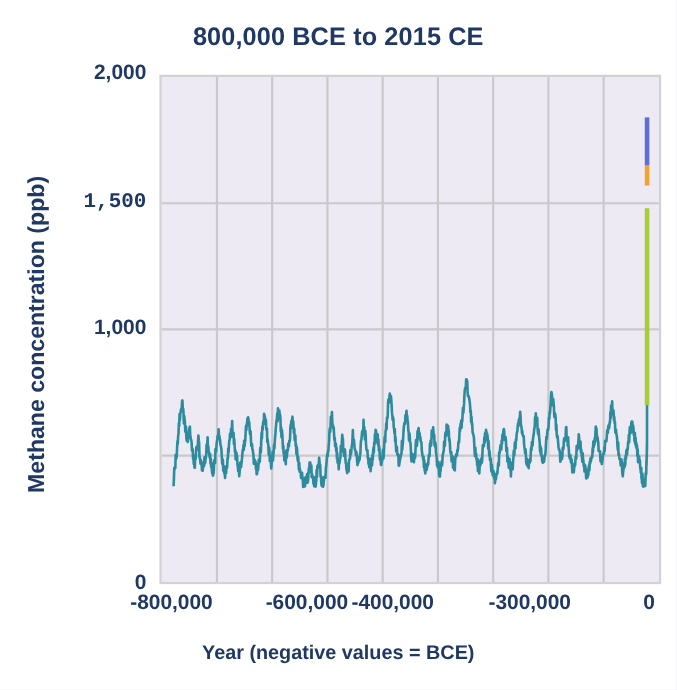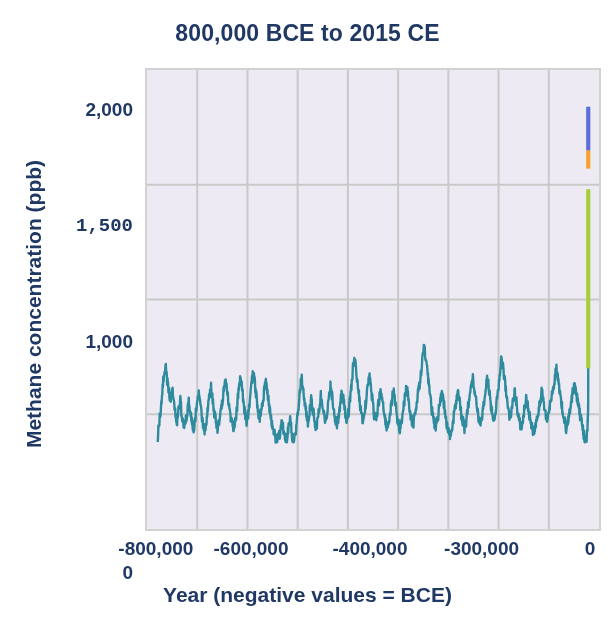--- a/index.html
+++ b/index.html
@@ -34,21 +34,21 @@
     font-size:21px;
     font-weight:bold;
     color:#1f3864;
     white-space:nowrap;
   }
 
   #xlabel{
     position:absolute;
     left:0;top:583px;width:615px;
     text-align:center;
-    font-size:21px;
+    font-size:18px;
     font-weight:bold;
     color:#1f3864;
     white-space:nowrap;
   }
 
   #plot-area{
     position:absolute;
     left:145px;top:68px;
     width:456px;height:463px;
     background:#edeaf4;
@@ -58,21 +58,20 @@
   #grid-svg{position:absolute;left:0;top:0;width:100%;height:100%;display:block;}
   #series-svg{position:absolute;left:0;top:0;width:100%;height:100%;display:block;overflow:visible;}
   .ytick-wrap{
     position:absolute;
     left:0;width:133px;
     text-align:right;
     font-size:19px;
     font-weight:bold;
     color:#1f3864;
     white-space:nowrap;
-    margin-top:43px;
   }
   .xtick-wrap{
     position:absolute;
     top:538px;
     font-size:19px;
     font-weight:bold;
     color:#1f3864;
     white-space:nowrap;
     transform:translateX(-50%);
   }
@@ -111,21 +110,21 @@
     <svg id="series-svg" preserveAspectRatio="none" viewBox="0 0 456 463">
         <path d="M10.86 375.27 L11.18 369.12 L11.51 358.49 L11.83 359.63 L12.16 358.98 L12.49 358.62 L12.81 346.42 L13.14 350.27 L13.46 349.58 L13.79 347.36 L14.11 339.94 L14.44 334.12 L14.77 336.45 L15.09 328.77 L15.42 327.61 L15.74 317.26 L16.07 319.89 L16.39 309.10 L16.72 314.50 L17.05 309.06 L17.37 307.56 L17.70 304.84 L18.02 306.18 L18.35 303.95 L18.67 297.33 L19.00 296.53 L19.33 304.55 L19.65 303.96 L19.98 307.58 L20.30 317.60 L20.63 310.85 L20.95 313.70 L21.28 316.06 L21.61 325.31 L21.93 322.22 L22.26 320.58 L22.58 330.17 L22.91 333.35 L23.23 330.14 L23.56 326.25 L23.89 334.68 L24.21 330.43 L24.54 329.41 L24.86 327.51 L25.19 322.61 L25.51 323.24 L25.84 320.47 L26.17 328.77 L26.49 330.21 L26.82 333.00 L27.14 332.95 L27.47 336.26 L27.79 342.56 L28.12 341.50 L28.45 341.40 L28.77 350.07 L29.10 349.26 L29.42 354.84 L29.75 353.31 L30.07 358.14 L30.40 358.29 L30.73 346.89 L31.05 350.61 L31.38 347.60 L31.70 339.64 L32.03 340.99 L32.35 339.69 L32.68 338.49 L33.01 341.62 L33.33 333.92 L33.66 328.88 L33.98 333.05 L34.31 335.39 L34.63 348.87 L34.96 348.56 L35.29 351.66 L35.61 354.50 L35.94 351.32 L36.26 353.22 L36.59 354.70 L36.91 360.56 L37.24 356.83 L37.57 361.10 L37.89 357.78 L38.22 357.62 L38.54 353.33 L38.87 356.76 L39.19 348.68 L39.52 354.38 L39.85 353.85 L40.17 351.06 L40.50 349.53 L40.82 346.50 L41.15 337.34 L41.47 338.05 L41.80 335.88 L42.13 330.51 L42.45 340.96 L42.78 338.69 L43.10 344.14 L43.43 343.87 L43.75 347.09 L44.08 349.31 L44.41 345.69 L44.73 354.37 L45.06 350.10 L45.38 357.64 L45.71 353.86 L46.03 360.95 L46.36 363.78 L46.69 362.00 L47.01 365.58 L47.34 364.04 L47.66 363.10 L47.99 355.76 L48.31 351.24 L48.64 353.16 L48.97 353.93 L49.29 341.29 L49.62 341.30 L49.94 343.29 L50.27 337.52 L50.59 334.65 L50.92 332.80 L51.25 329.32 L51.57 328.94 L51.90 329.68 L52.22 323.14 L52.55 329.81 L52.87 328.93 L53.20 331.91 L53.53 332.60 L53.85 337.28 L54.18 337.89 L54.50 339.78 L54.83 342.38 L55.15 348.52 L55.48 354.72 L55.81 350.61 L56.13 350.88 L56.46 360.99 L56.78 360.28 L57.11 360.17 L57.43 363.66 L57.76 357.23 L58.09 367.72 L58.41 362.32 L58.74 361.00 L59.06 363.38 L59.39 356.93 L59.71 358.69 L60.04 357.31 L60.37 349.37 L60.69 349.97 L61.02 340.80 L61.34 344.26 L61.67 338.22 L61.99 333.14 L62.32 333.06 L62.65 326.88 L62.97 326.81 L63.30 330.39 L63.62 322.59 L63.95 326.08 L64.27 324.58 L64.60 315.48 L64.93 325.45 L65.25 329.33 L65.58 330.18 L65.90 326.20 L66.23 336.55 L66.55 332.11 L66.88 337.38 L67.21 344.07 L67.53 342.05 L67.86 350.68 L68.18 346.22 L68.51 344.63 L68.83 346.64 L69.16 347.83 L69.49 356.05 L69.81 356.69 L70.14 361.39 L70.46 356.21 L70.79 356.17 L71.11 366.03 L71.44 362.27 L71.77 356.60 L72.09 353.60 L72.42 356.44 L72.74 357.90 L73.07 354.64 L73.39 352.12 L73.72 349.02 L74.05 344.99 L74.37 341.62 L74.70 342.41 L75.02 337.56 L75.35 341.68 L75.67 333.34 L76.00 338.66 L76.33 335.26 L76.65 333.39 L76.98 325.67 L77.30 320.05 L77.63 323.78 L77.95 318.58 L78.28 317.91 L78.61 313.30 L78.93 316.32 L79.26 312.03 L79.58 313.47 L79.91 319.13 L80.23 316.37 L80.56 321.45 L80.89 326.89 L81.21 328.05 L81.54 324.91 L81.86 333.51 L82.19 338.19 L82.51 337.71 L82.84 336.51 L83.17 341.44 L83.49 341.86 L83.82 344.92 L84.14 346.42 L84.47 354.71 L84.79 352.46 L85.12 350.59 L85.45 354.55 L85.77 352.09 L86.10 353.26 L86.42 359.49 L86.75 356.13 L87.07 364.29 L87.40 364.22 L87.73 360.83 L88.05 354.68 L88.38 360.40 L88.70 356.63 L89.03 350.77 L89.35 353.81 L89.68 350.61 L90.01 352.62 L90.33 340.34 L90.66 344.62 L90.98 343.80 L91.31 332.56 L91.63 326.15 L91.96 331.42 L92.29 320.68 L92.61 323.29 L92.94 318.00 L93.26 315.64 L93.59 318.35 L93.91 308.84 L94.24 310.47 L94.57 311.01 L94.89 315.51 L95.22 315.28 L95.54 314.15 L95.87 321.88 L96.19 324.00 L96.52 322.31 L96.85 334.78 L97.17 332.26 L97.50 335.54 L97.82 338.47 L98.15 346.34 L98.47 339.74 L98.80 342.37 L99.13 352.19 L99.45 349.64 L99.78 349.31 L100.10 352.92 L100.43 359.04 L100.75 356.06 L101.08 347.66 L101.41 348.56 L101.73 343.71 L102.06 351.68 L102.38 346.53 L102.71 342.92 L103.03 337.20 L103.36 340.60 L103.69 334.39 L104.01 330.09 L104.34 326.63 L104.66 321.91 L104.99 318.43 L105.31 315.06 L105.64 312.83 L105.97 308.58 L106.29 315.59 L106.62 303.80 L106.94 309.05 L107.27 312.41 L107.59 313.25 L107.92 305.89 L108.25 312.29 L108.57 309.65 L108.90 313.24 L109.22 325.16 L109.55 321.28 L109.87 330.34 L110.20 323.87 L110.53 326.73 L110.85 331.80 L111.18 340.86 L111.50 338.09 L111.83 345.09 L112.15 343.63 L112.48 351.61 L112.81 344.30 L113.13 351.42 L113.46 349.40 L113.78 354.99 L114.11 344.36 L114.43 342.32 L114.76 348.95 L115.09 343.98 L115.41 342.93 L115.74 341.97 L116.06 336.25 L116.39 335.88 L116.71 338.83 L117.04 333.52 L117.37 334.21 L117.69 332.37 L118.02 321.71 L118.34 318.79 L118.67 319.01 L118.99 315.20 L119.32 321.31 L119.65 313.10 L119.97 311.49 L120.30 321.96 L120.62 315.78 L120.95 321.58 L121.27 326.70 L121.60 322.69 L121.93 332.81 L122.25 333.27 L122.58 328.51 L122.90 338.55 L123.23 336.80 L123.55 345.58 L123.88 339.38 L124.21 341.97 L124.53 348.98 L124.86 351.94 L125.18 348.25 L125.51 353.80 L125.83 359.77 L126.16 353.99 L126.49 361.98 L126.81 359.54 L127.14 362.45 L127.46 362.45 L127.79 367.71 L128.11 366.67 L128.44 363.97 L128.77 362.94 L129.09 367.96 L129.42 369.81 L129.74 375.83 L130.07 375.69 L130.39 373.39 L130.72 368.31 L131.05 370.35 L131.37 375.36 L131.70 372.50 L132.02 366.96 L132.35 371.06 L132.67 366.84 L133.00 371.17 L133.33 364.11 L133.65 371.95 L133.98 371.78 L134.30 368.99 L134.63 363.39 L134.95 358.81 L135.28 362.21 L135.61 353.50 L135.93 356.52 L136.26 353.61 L136.58 360.07 L136.91 357.96 L137.23 356.00 L137.56 366.80 L137.89 364.19 L138.21 365.68 L138.54 368.01 L138.86 366.58 L139.19 372.91 L139.51 368.82 L139.84 375.28 L140.17 367.18 L140.49 367.44 L140.82 371.64 L141.14 375.61 L141.47 372.55 L141.79 370.10 L142.12 360.46 L142.45 366.76 L142.77 357.20 L143.10 356.01 L143.42 356.78 L143.75 356.11 L144.07 354.64 L144.40 349.24 L144.73 352.66 L145.05 358.72 L145.38 355.70 L145.70 366.21 L146.03 365.61 L146.35 372.56 L146.68 374.60 L147.01 375.25 L147.33 367.63 L147.66 372.59 L147.98 375.67 L148.31 374.47 L148.63 371.33 L148.96 366.75 L149.29 367.66 L149.61 366.36 L149.94 366.77 L150.26 367.37 L150.59 358.38 L150.91 356.71 L151.24 352.52 L151.57 348.43 L151.89 345.65 L152.22 347.83 L152.54 342.90 L152.87 343.19 L153.19 337.60 L153.52 334.08 L153.85 325.76 L154.17 322.45 L154.50 325.32 L154.82 321.76 L155.15 311.44 L155.47 311.29 L155.80 312.93 L156.13 307.25 L156.45 316.23 L156.78 319.95 L157.10 319.23 L157.43 322.49 L157.75 321.22 L158.08 327.51 L158.41 332.82 L158.73 330.91 L159.06 338.67 L159.38 335.91 L159.71 336.12 L160.03 342.81 L160.36 339.71 L160.69 349.71 L161.01 344.85 L161.34 353.60 L161.66 350.03 L161.99 349.89 L162.31 359.74 L162.64 354.58 L162.97 354.54 L163.29 352.47 L163.62 349.55 L163.94 348.86 L164.27 338.18 L164.59 343.85 L164.92 341.74 L165.25 334.74 L165.57 328.12 L165.90 330.51 L166.22 332.12 L166.55 342.09 L166.87 342.33 L167.20 347.56 L167.53 341.96 L167.85 341.50 L168.18 343.03 L168.50 350.38 L168.83 354.34 L169.15 354.33 L169.48 360.41 L169.81 360.78 L170.13 363.21 L170.46 359.28 L170.78 355.03 L171.11 358.45 L171.43 361.79 L171.76 351.91 L172.09 350.83 L172.41 350.06 L172.74 350.08 L173.06 342.09 L173.39 345.93 L173.71 345.45 L174.04 341.58 L174.37 337.87 L174.69 337.13 L175.02 330.81 L175.34 323.80 L175.67 335.80 L175.99 335.21 L176.32 332.67 L176.65 336.97 L176.97 340.59 L177.30 341.82 L177.62 342.61 L177.95 345.13 L178.27 346.88 L178.60 343.97 L178.93 347.99 L179.25 352.56 L179.58 355.86 L179.90 351.73 L180.23 354.10 L180.55 348.95 L180.88 352.17 L181.21 349.59 L181.53 350.83 L181.86 345.86 L182.18 345.77 L182.51 337.09 L182.83 333.43 L183.16 332.79 L183.49 329.40 L183.81 325.40 L184.14 326.81 L184.46 323.86 L184.79 327.44 L185.11 314.28 L185.44 326.56 L185.77 321.11 L186.09 327.79 L186.42 332.23 L186.74 324.45 L187.07 328.62 L187.39 336.47 L187.72 341.11 L188.05 342.15 L188.37 342.75 L188.70 342.14 L189.02 349.58 L189.35 349.11 L189.67 354.88 L190.00 349.88 L190.33 357.73 L190.65 353.43 L190.98 356.87 L191.30 353.90 L191.63 361.50 L191.95 356.20 L192.28 349.58 L192.61 349.68 L192.93 356.10 L193.26 346.61 L193.58 351.02 L193.91 343.31 L194.23 339.95 L194.56 344.35 L194.89 335.51 L195.21 336.89 L195.54 327.61 L195.86 332.62 L196.19 323.51 L196.51 324.08 L196.84 330.74 L197.17 326.87 L197.49 335.13 L197.82 331.15 L198.14 327.83 L198.47 337.34 L198.79 332.45 L199.12 342.34 L199.45 338.75 L199.77 341.43 L200.10 350.65 L200.42 351.21 L200.75 349.34 L201.07 355.53 L201.40 355.79 L201.73 352.99 L202.05 352.13 L202.38 350.28 L202.70 344.70 L203.03 341.72 L203.35 350.00 L203.68 346.54 L204.01 338.32 L204.33 332.30 L204.66 329.85 L204.98 334.57 L205.31 324.30 L205.63 324.03 L205.96 317.58 L206.29 322.87 L206.61 312.32 L206.94 313.10 L207.26 311.46 L207.59 299.79 L207.91 295.73 L208.24 298.94 L208.57 298.16 L208.89 292.73 L209.22 290.33 L209.54 297.23 L209.87 293.28 L210.19 292.50 L210.52 295.68 L210.85 300.49 L211.17 307.34 L211.50 310.41 L211.82 314.53 L212.15 312.02 L212.47 313.88 L212.80 320.97 L213.13 322.56 L213.45 326.59 L213.78 322.91 L214.10 334.22 L214.43 330.09 L214.75 337.98 L215.08 343.34 L215.41 338.72 L215.73 339.23 L216.06 345.83 L216.38 346.60 L216.71 345.73 L217.03 347.03 L217.36 356.18 L217.69 356.44 L218.01 354.26 L218.34 352.26 L218.66 350.44 L218.99 349.23 L219.31 346.66 L219.64 346.20 L219.97 344.67 L220.29 333.64 L220.62 341.66 L220.94 337.54 L221.27 334.31 L221.59 328.19 L221.92 322.90 L222.25 319.36 L222.57 317.35 L222.90 318.18 L223.22 318.01 L223.55 310.12 L223.87 313.66 L224.20 309.29 L224.53 306.10 L224.85 314.10 L225.18 310.76 L225.50 315.68 L225.83 316.69 L226.15 323.90 L226.48 325.19 L226.81 332.98 L227.13 326.63 L227.46 328.94 L227.78 334.94 L228.11 335.20 L228.43 339.34 L228.76 348.54 L229.09 352.48 L229.41 345.32 L229.74 349.41 L230.06 350.28 L230.39 350.63 L230.71 351.01 L231.04 349.99 L231.37 353.27 L231.69 346.10 L232.02 349.08 L232.34 349.26 L232.67 343.87 L232.99 336.70 L233.32 332.71 L233.65 336.93 L233.97 338.39 L234.30 336.39 L234.62 324.91 L234.95 324.79 L235.27 323.82 L235.60 321.94 L235.93 326.22 L236.25 327.91 L236.58 326.60 L236.90 332.26 L237.23 330.17 L237.55 334.24 L237.88 334.36 L238.21 335.18 L238.53 342.45 L238.86 344.68 L239.18 347.19 L239.51 348.03 L239.83 350.87 L240.16 348.09 L240.49 357.76 L240.81 351.59 L241.14 360.25 L241.46 361.41 L241.79 363.60 L242.11 357.00 L242.44 355.53 L242.77 360.59 L243.09 359.75 L243.42 356.60 L243.74 357.10 L244.07 354.06 L244.39 355.53 L244.72 350.32 L245.05 346.67 L245.37 346.02 L245.70 347.77 L246.02 336.29 L246.35 338.85 L246.67 333.38 L247.00 338.25 L247.33 335.53 L247.65 324.22 L247.98 330.06 L248.30 323.91 L248.63 327.94 L248.95 321.31 L249.28 326.05 L249.61 328.63 L249.93 328.29 L250.26 337.76 L250.58 338.50 L250.91 335.26 L251.23 337.28 L251.56 344.53 L251.89 346.08 L252.21 348.95 L252.54 356.23 L252.86 356.23 L253.19 357.96 L253.51 354.77 L253.84 352.83 L254.17 360.15 L254.49 364.68 L254.82 365.93 L255.14 366.46 L255.47 360.49 L255.79 361.27 L256.12 355.10 L256.45 354.20 L256.77 352.51 L257.10 356.28 L257.42 352.45 L257.75 346.37 L258.07 345.74 L258.40 343.63 L258.73 342.33 L259.05 334.37 L259.38 334.88 L259.70 338.31 L260.03 327.41 L260.35 325.91 L260.68 328.05 L261.01 328.91 L261.33 318.69 L261.66 321.41 L261.98 322.30 L262.31 319.71 L262.63 319.81 L262.96 323.40 L263.29 324.37 L263.61 333.33 L263.94 331.84 L264.26 335.44 L264.59 341.97 L264.91 345.00 L265.24 344.15 L265.57 343.98 L265.89 352.62 L266.22 349.35 L266.54 352.71 L266.87 347.96 L267.19 358.38 L267.52 358.43 L267.85 355.98 L268.17 360.14 L268.50 358.83 L268.82 360.73 L269.15 352.30 L269.47 348.06 L269.80 348.64 L270.13 345.91 L270.45 346.77 L270.78 347.06 L271.10 342.20 L271.43 343.34 L271.75 340.97 L272.08 335.40 L272.41 334.05 L272.73 335.00 L273.06 327.16 L273.38 321.79 L273.71 324.56 L274.03 318.34 L274.36 319.45 L274.69 315.04 L275.01 321.60 L275.34 315.26 L275.66 315.75 L275.99 308.62 L276.31 303.40 L276.64 308.05 L276.97 303.95 L277.29 299.55 L277.62 291.98 L277.94 287.52 L278.27 285.32 L278.59 285.08 L278.92 284.15 L279.25 277.27 L279.57 277.28 L279.90 280.10 L280.22 278.88 L280.55 288.89 L280.87 292.26 L281.20 293.00 L281.53 292.70 L281.85 293.79 L282.18 296.26 L282.50 297.84 L282.83 301.35 L283.15 307.55 L283.48 305.98 L283.81 316.40 L284.13 311.61 L284.46 318.58 L284.78 317.64 L285.11 325.63 L285.43 326.94 L285.76 327.57 L286.09 329.18 L286.41 331.31 L286.74 338.79 L287.06 344.93 L287.39 347.77 L287.71 340.02 L288.04 347.89 L288.37 345.39 L288.69 350.74 L289.02 350.26 L289.34 355.97 L289.67 350.19 L289.99 361.37 L290.32 359.44 L290.65 359.37 L290.97 361.07 L291.30 363.63 L291.62 357.21 L291.95 351.88 L292.27 355.96 L292.60 354.20 L292.93 349.94 L293.25 351.24 L293.58 353.69 L293.90 351.99 L294.23 343.39 L294.55 337.53 L294.88 338.15 L295.21 338.76 L295.53 338.10 L295.86 330.58 L296.18 335.28 L296.51 326.63 L296.83 329.75 L297.16 326.15 L297.49 323.63 L297.81 325.75 L298.14 333.09 L298.46 327.03 L298.79 329.14 L299.11 332.52 L299.44 340.94 L299.77 333.75 L300.09 340.39 L300.42 347.17 L300.74 343.18 L301.07 351.07 L301.39 349.57 L301.72 349.96 L302.05 357.88 L302.37 361.56 L302.70 355.32 L303.02 357.45 L303.35 363.50 L303.67 365.46 L304.00 363.42 L304.33 361.41 L304.65 363.89 L304.98 368.20 L305.30 364.05 L305.63 372.38 L305.95 368.36 L306.28 369.35 L306.61 368.38 L306.93 364.22 L307.26 364.79 L307.58 362.47 L307.91 363.33 L308.23 358.81 L308.56 354.44 L308.89 353.43 L309.21 356.26 L309.54 344.40 L309.86 345.10 L310.19 342.79 L310.51 339.09 L310.84 337.56 L311.17 337.39 L311.49 341.47 L311.82 333.48 L312.14 336.40 L312.47 328.17 L312.79 328.90 L313.12 327.15 L313.45 323.89 L313.77 322.87 L314.10 324.34 L314.42 332.72 L314.75 330.35 L315.07 333.10 L315.40 330.20 L315.73 333.69 L316.05 343.01 L316.38 342.23 L316.70 339.98 L317.03 352.53 L317.35 347.98 L317.68 350.50 L318.01 354.38 L318.33 358.33 L318.66 355.97 L318.98 350.05 L319.31 353.48 L319.63 359.89 L319.96 359.59 L320.29 366.31 L320.61 358.04 L320.94 357.92 L321.26 359.87 L321.59 353.42 L321.91 359.69 L322.24 352.89 L322.57 349.12 L322.89 342.90 L323.22 347.06 L323.54 344.46 L323.87 335.11 L324.19 335.45 L324.52 340.36 L324.85 332.44 L325.17 333.37 L325.50 328.15 L325.82 325.88 L326.15 325.26 L326.47 320.69 L326.80 317.78 L327.13 320.10 L327.45 314.56 L327.78 315.70 L328.10 312.70 L328.43 313.02 L328.75 306.96 L329.08 310.81 L329.41 318.15 L329.73 320.35 L330.06 321.79 L330.38 326.41 L330.71 324.39 L331.03 328.46 L331.36 328.78 L331.69 329.71 L332.01 329.22 L332.34 336.63 L332.66 339.66 L332.99 341.79 L333.31 345.01 L333.64 341.29 L333.97 344.28 L334.29 353.06 L334.62 355.19 L334.94 350.21 L335.27 355.61 L335.59 356.85 L335.92 351.18 L336.25 356.98 L336.57 358.65 L336.90 352.25 L337.22 353.83 L337.55 353.61 L337.87 349.97 L338.20 352.25 L338.53 343.61 L338.85 339.75 L339.18 341.99 L339.50 334.78 L339.83 337.17 L340.15 338.02 L340.48 332.44 L340.81 329.68 L341.13 328.11 L341.46 324.88 L341.78 321.93 L342.11 321.13 L342.43 312.02 L342.76 318.10 L343.09 308.42 L343.41 313.61 L343.74 314.53 L344.06 316.47 L344.39 312.46 L344.71 322.35 L345.04 326.01 L345.37 327.96 L345.69 323.17 L346.02 328.96 L346.34 332.00 L346.67 335.24 L346.99 343.43 L347.32 338.48 L347.65 345.85 L347.97 340.48 L348.30 347.80 L348.62 347.26 L348.95 352.34 L349.27 353.13 L349.60 353.87 L349.93 351.78 L350.25 348.76 L350.58 352.96 L350.90 350.81 L351.23 346.88 L351.55 347.14 L351.88 345.55 L352.21 341.59 L352.53 334.26 L352.86 329.84 L353.18 331.74 L353.51 328.69 L353.83 324.08 L354.16 322.78 L354.49 323.47 L354.81 320.67 L355.14 312.46 L355.46 313.64 L355.79 307.29 L356.11 308.25 L356.44 303.03 L356.77 299.06 L357.09 291.70 L357.42 288.99 L357.74 290.43 L358.07 293.65 L358.39 300.87 L358.72 300.42 L359.05 295.27 L359.37 298.50 L359.70 302.19 L360.02 311.12 L360.35 311.90 L360.67 308.39 L361.00 309.44 L361.33 313.00 L361.65 323.83 L361.98 318.86 L362.30 327.62 L362.63 330.55 L362.95 329.04 L363.28 331.08 L363.61 335.57 L363.93 339.42 L364.26 341.60 L364.58 341.40 L364.91 342.57 L365.23 344.93 L365.56 352.86 L365.89 350.56 L366.21 351.37 L366.54 348.69 L366.86 344.61 L367.19 350.13 L367.51 346.76 L367.84 339.86 L368.17 341.42 L368.49 340.79 L368.82 333.79 L369.14 331.40 L369.47 334.13 L369.79 333.35 L370.12 333.23 L370.45 331.18 L370.77 321.46 L371.10 321.01 L371.42 331.22 L371.75 332.93 L372.07 330.29 L372.40 338.09 L372.73 330.37 L373.05 337.16 L373.38 341.80 L373.70 348.06 L374.03 346.47 L374.35 349.92 L374.68 346.70 L375.01 348.21 L375.33 353.23 L375.66 353.68 L375.98 350.60 L376.31 356.76 L376.63 362.54 L376.96 355.33 L377.29 361.00 L377.61 356.86 L377.94 362.50 L378.26 359.15 L378.59 354.75 L378.91 356.67 L379.24 355.61 L379.57 348.43 L379.89 348.87 L380.22 349.97 L380.54 338.53 L380.87 342.38 L381.19 340.59 L381.52 340.57 L381.85 337.63 L382.17 334.70 L382.50 327.74 L382.82 330.77 L383.15 340.33 L383.47 338.95 L383.80 337.03 L384.13 334.34 L384.45 344.08 L384.78 341.61 L385.10 346.45 L385.43 348.03 L385.75 352.68 L386.08 344.98 L386.41 350.18 L386.73 351.71 L387.06 356.58 L387.38 354.59 L387.71 361.63 L388.03 358.05 L388.36 356.11 L388.69 358.47 L389.01 362.75 L389.34 368.14 L389.66 365.92 L389.99 366.36 L390.31 364.28 L390.64 367.31 L390.97 360.08 L391.29 364.93 L391.62 358.19 L391.94 356.03 L392.27 360.68 L392.59 352.91 L392.92 354.61 L393.25 349.66 L393.57 352.75 L393.90 350.56 L394.22 349.74 L394.55 347.70 L394.87 348.72 L395.20 340.40 L395.53 343.95 L395.85 334.21 L396.18 339.33 L396.50 336.85 L396.83 337.12 L397.15 331.33 L397.48 334.98 L397.81 325.83 L398.13 320.45 L398.46 322.74 L398.78 322.41 L399.11 329.19 L399.43 332.15 L399.76 330.31 L400.09 333.60 L400.41 335.36 L400.74 342.96 L401.06 342.50 L401.39 343.38 L401.71 343.63 L402.04 343.16 L402.37 351.49 L402.69 352.67 L403.02 348.21 L403.34 349.20 L403.67 354.94 L403.99 352.46 L404.32 351.04 L404.65 346.94 L404.97 345.42 L405.30 345.97 L405.62 345.64 L405.95 339.69 L406.27 342.86 L406.60 333.91 L406.93 333.41 L407.25 334.32 L407.58 334.12 L407.90 333.74 L408.23 329.31 L408.55 323.96 L408.88 326.13 L409.21 326.34 L409.53 320.87 L409.86 319.44 L410.18 322.26 L410.51 320.87 L410.83 316.57 L411.16 317.11 L411.49 307.55 L411.81 312.70 L412.14 301.34 L412.46 308.18 L412.79 302.31 L413.11 297.32 L413.44 307.26 L413.77 309.31 L414.09 305.41 L414.42 306.36 L414.74 314.42 L415.07 311.61 L415.39 317.29 L415.72 316.30 L416.05 325.93 L416.37 326.24 L416.70 323.52 L417.02 327.78 L417.35 328.94 L417.67 331.40 L418.00 338.35 L418.33 341.63 L418.65 334.93 L418.98 346.51 L419.30 345.20 L419.63 348.18 L419.95 350.57 L420.28 350.43 L420.61 351.58 L420.93 356.06 L421.26 354.14 L421.58 350.51 L421.91 352.68 L422.23 359.29 L422.56 364.46 L422.89 366.19 L423.21 362.23 L423.54 359.78 L423.86 358.35 L424.19 354.38 L424.51 357.90 L424.84 349.99 L425.17 355.72 L425.49 347.14 L425.82 350.08 L426.14 342.36 L426.47 343.67 L426.79 346.41 L427.12 340.46 L427.45 341.19 L427.77 334.82 L428.10 335.68 L428.42 328.32 L428.75 334.97 L429.07 325.27 L429.40 320.95 L429.73 321.04 L430.05 326.10 L430.38 326.26 L430.70 317.11 L431.03 315.88 L431.35 316.98 L431.68 316.10 L432.01 325.48 L432.33 319.57 L432.66 322.17 L432.98 328.25 L433.31 325.88 L433.63 334.00 L433.96 326.54 L434.29 336.52 L434.61 330.93 L434.94 339.04 L435.26 335.56 L435.59 340.88 L435.91 337.63 L436.24 347.60 L436.57 341.38 L436.89 353.28 L437.22 347.19 L437.54 350.48 L437.87 348.05 L438.19 353.54 L438.52 351.26 L438.85 358.38 L439.17 359.18 L439.39 362.95 L439.61 362.27 L439.82 358.34 L440.04 368.33 L440.26 363.59 L440.47 372.19 L440.69 372.24 L440.91 363.85 L441.13 369.55 L441.34 375.21 L441.56 373.45 L441.78 375.59 L441.99 370.16 L442.21 369.34 L442.43 372.28 L442.65 375.29 L442.86 372.70 L443.08 374.86 L443.30 372.19 L443.51 374.90 L443.68 369.42 L443.84 365.57 L444.00 363.05 L444.17 363.95 L444.33 364.28 L444.44 359.95 L444.55 351.87 L444.65 356.13 L444.76 346.77 L444.87 349.71 L444.93 348.04 L444.98 337.58 L445.03 343.46 L445.09 339.59 L445.14 296.32" fill="none" stroke="#2e8b9e" stroke-width="2.4" stroke-linejoin="round" stroke-linecap="butt"></path>
         <path d="M445.14 300.95 L445.14 120.38" fill="none" stroke="#a6ce39" stroke-width="4.2" stroke-linejoin="round" stroke-linecap="butt"></path>
         <path d="M445.14 99.54 L445.14 81.03" fill="none" stroke="#f5a22b" stroke-width="4.2" stroke-linejoin="round" stroke-linecap="butt"></path>
         <path d="M445.14 81.03 L445.14 37.04" fill="none" stroke="#5b6fd6" stroke-width="4.2" stroke-linejoin="round" stroke-linecap="butt"></path>
       </svg>
   </div>
 
   <div id="xtick-container">
       <div class="xtick-wrap" style="left: 155.857px;">-800,000</div>
-      <div class="xtick-wrap" style="left: 251px;">-600,000</div>
-      <div class="xtick-wrap" style="left: 370px;">-400,000</div>
+      <div class="xtick-wrap" style="left: 279px;">-600,000</div>
+      <div class="xtick-wrap" style="left: 357px;">-400,000</div>
       <div class="xtick-wrap" style="left: 481.571px;">-300,000</div>
       <div class="xtick-wrap" style="left: 590.143px;">0</div>
     </div>
 
   <div id="xlabel">Year (negative values = BCE)</div>
 
 </div>
 
 </body></html>

